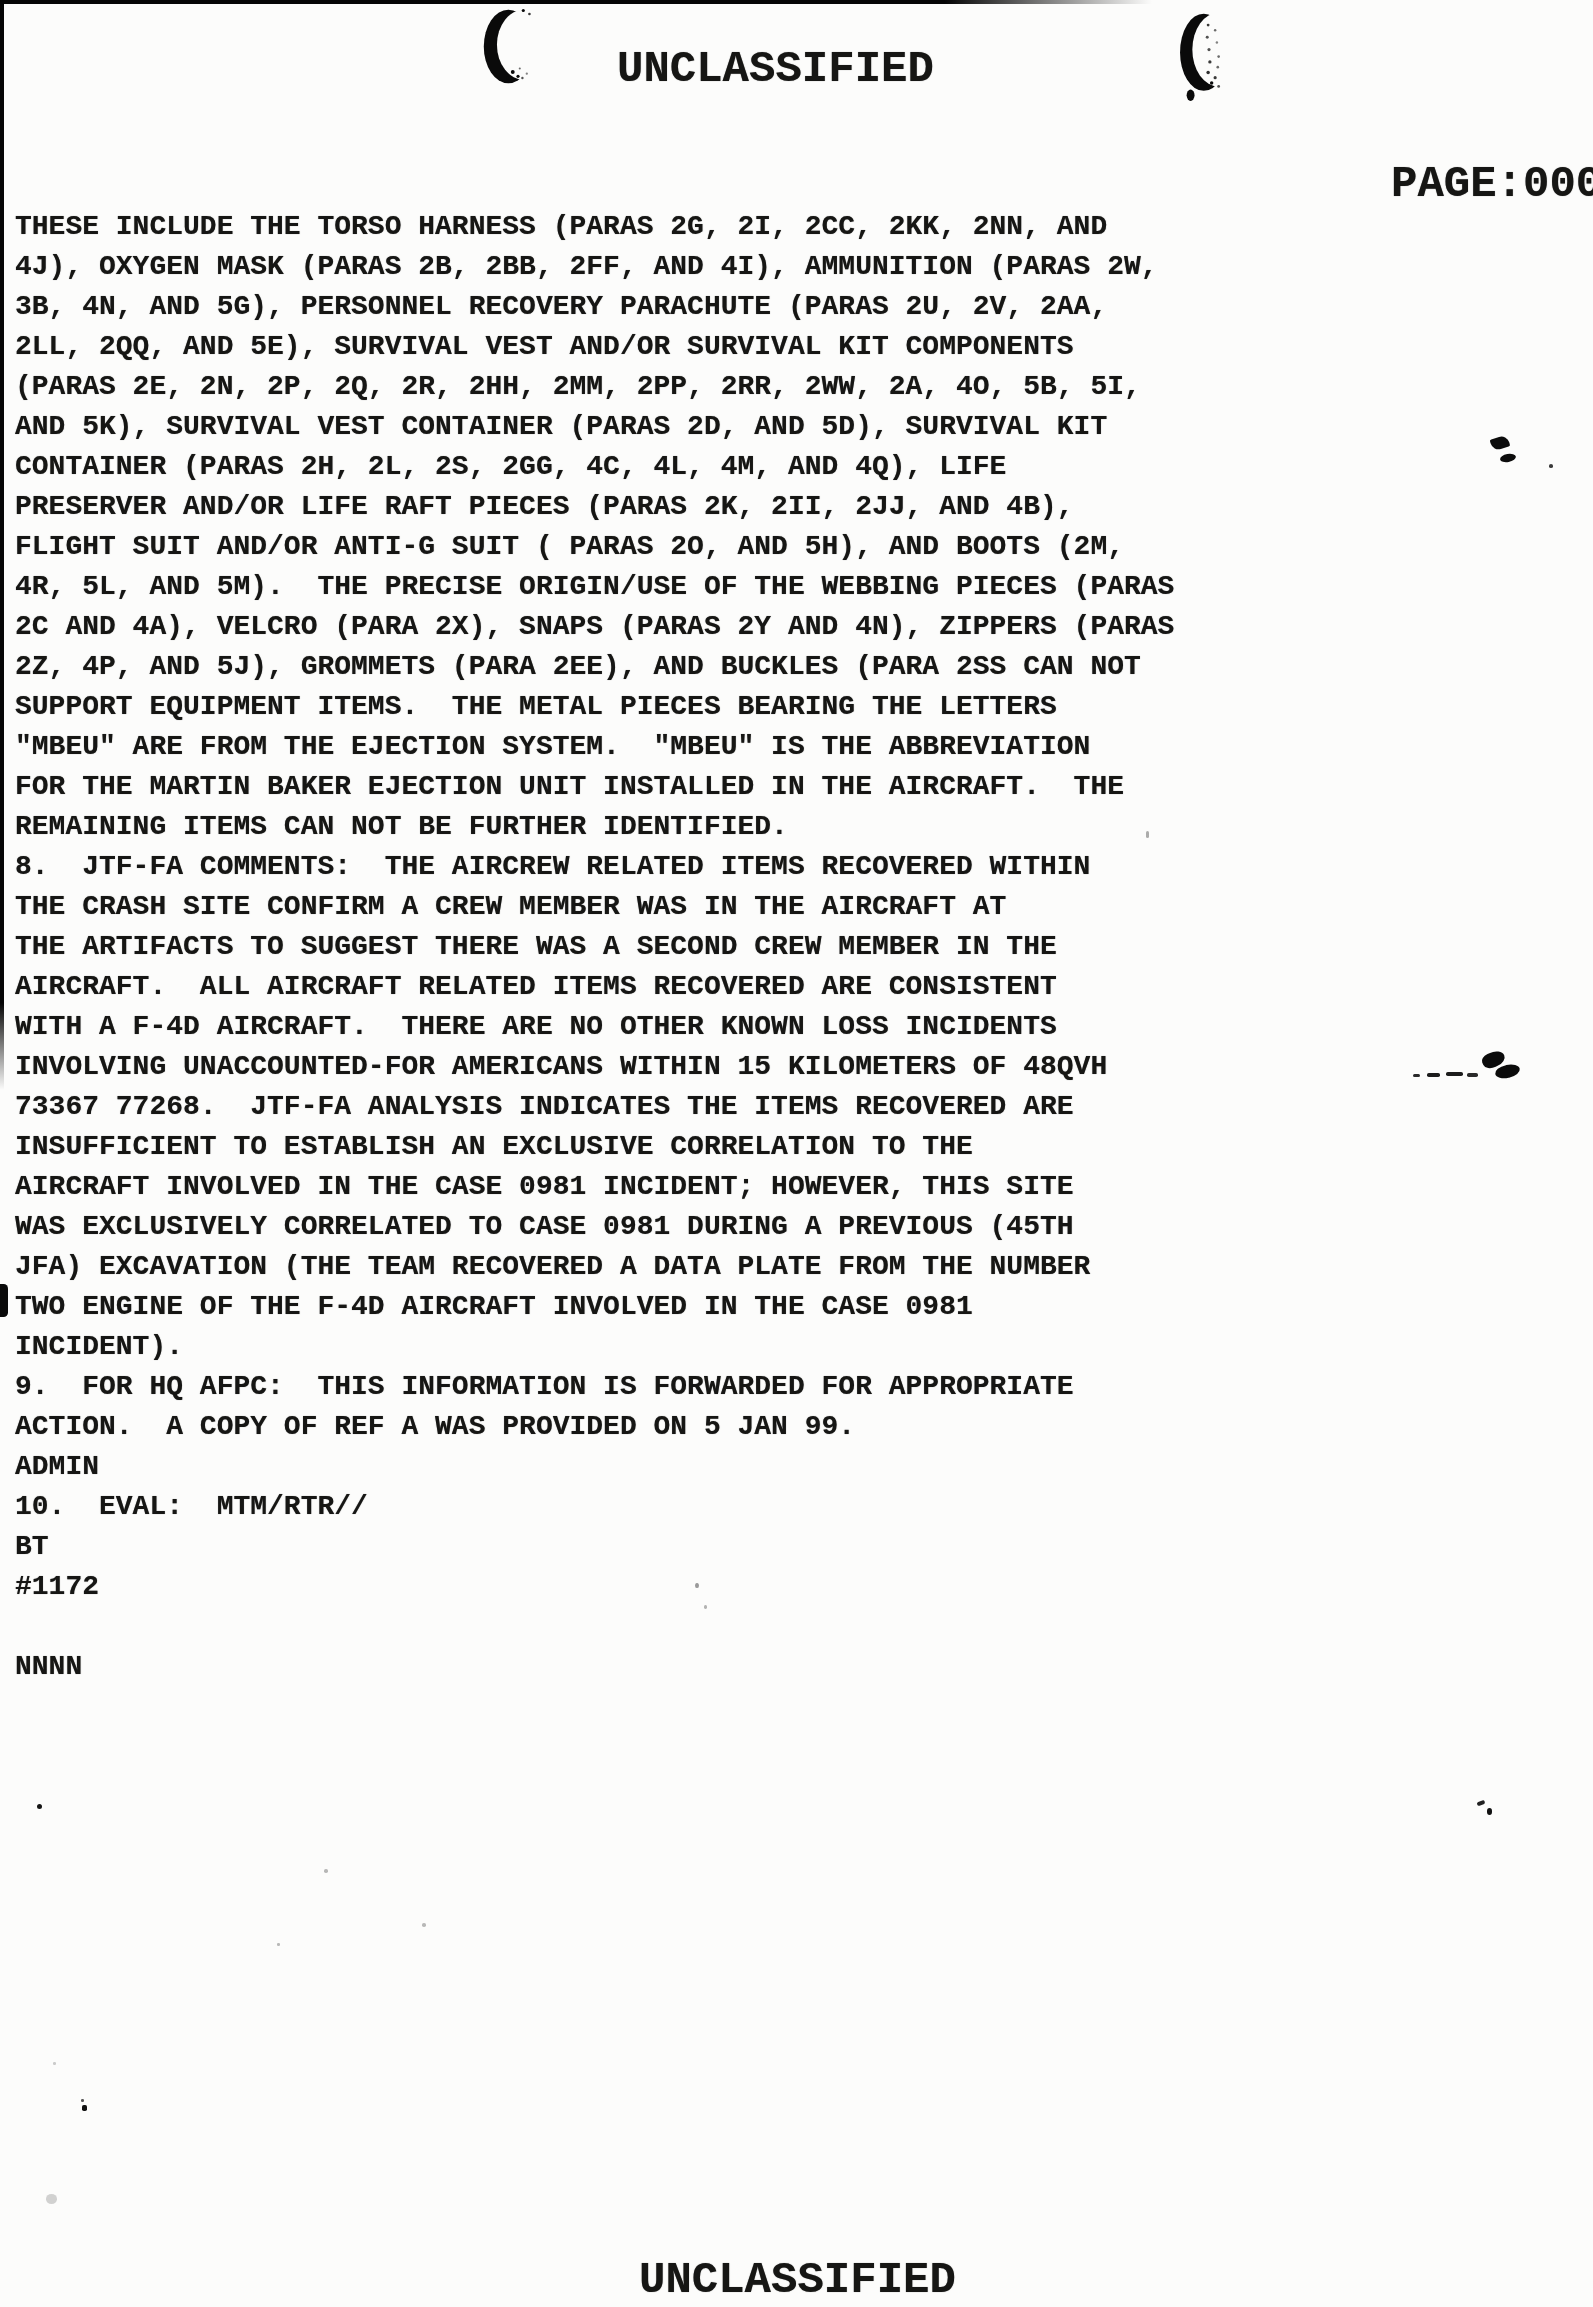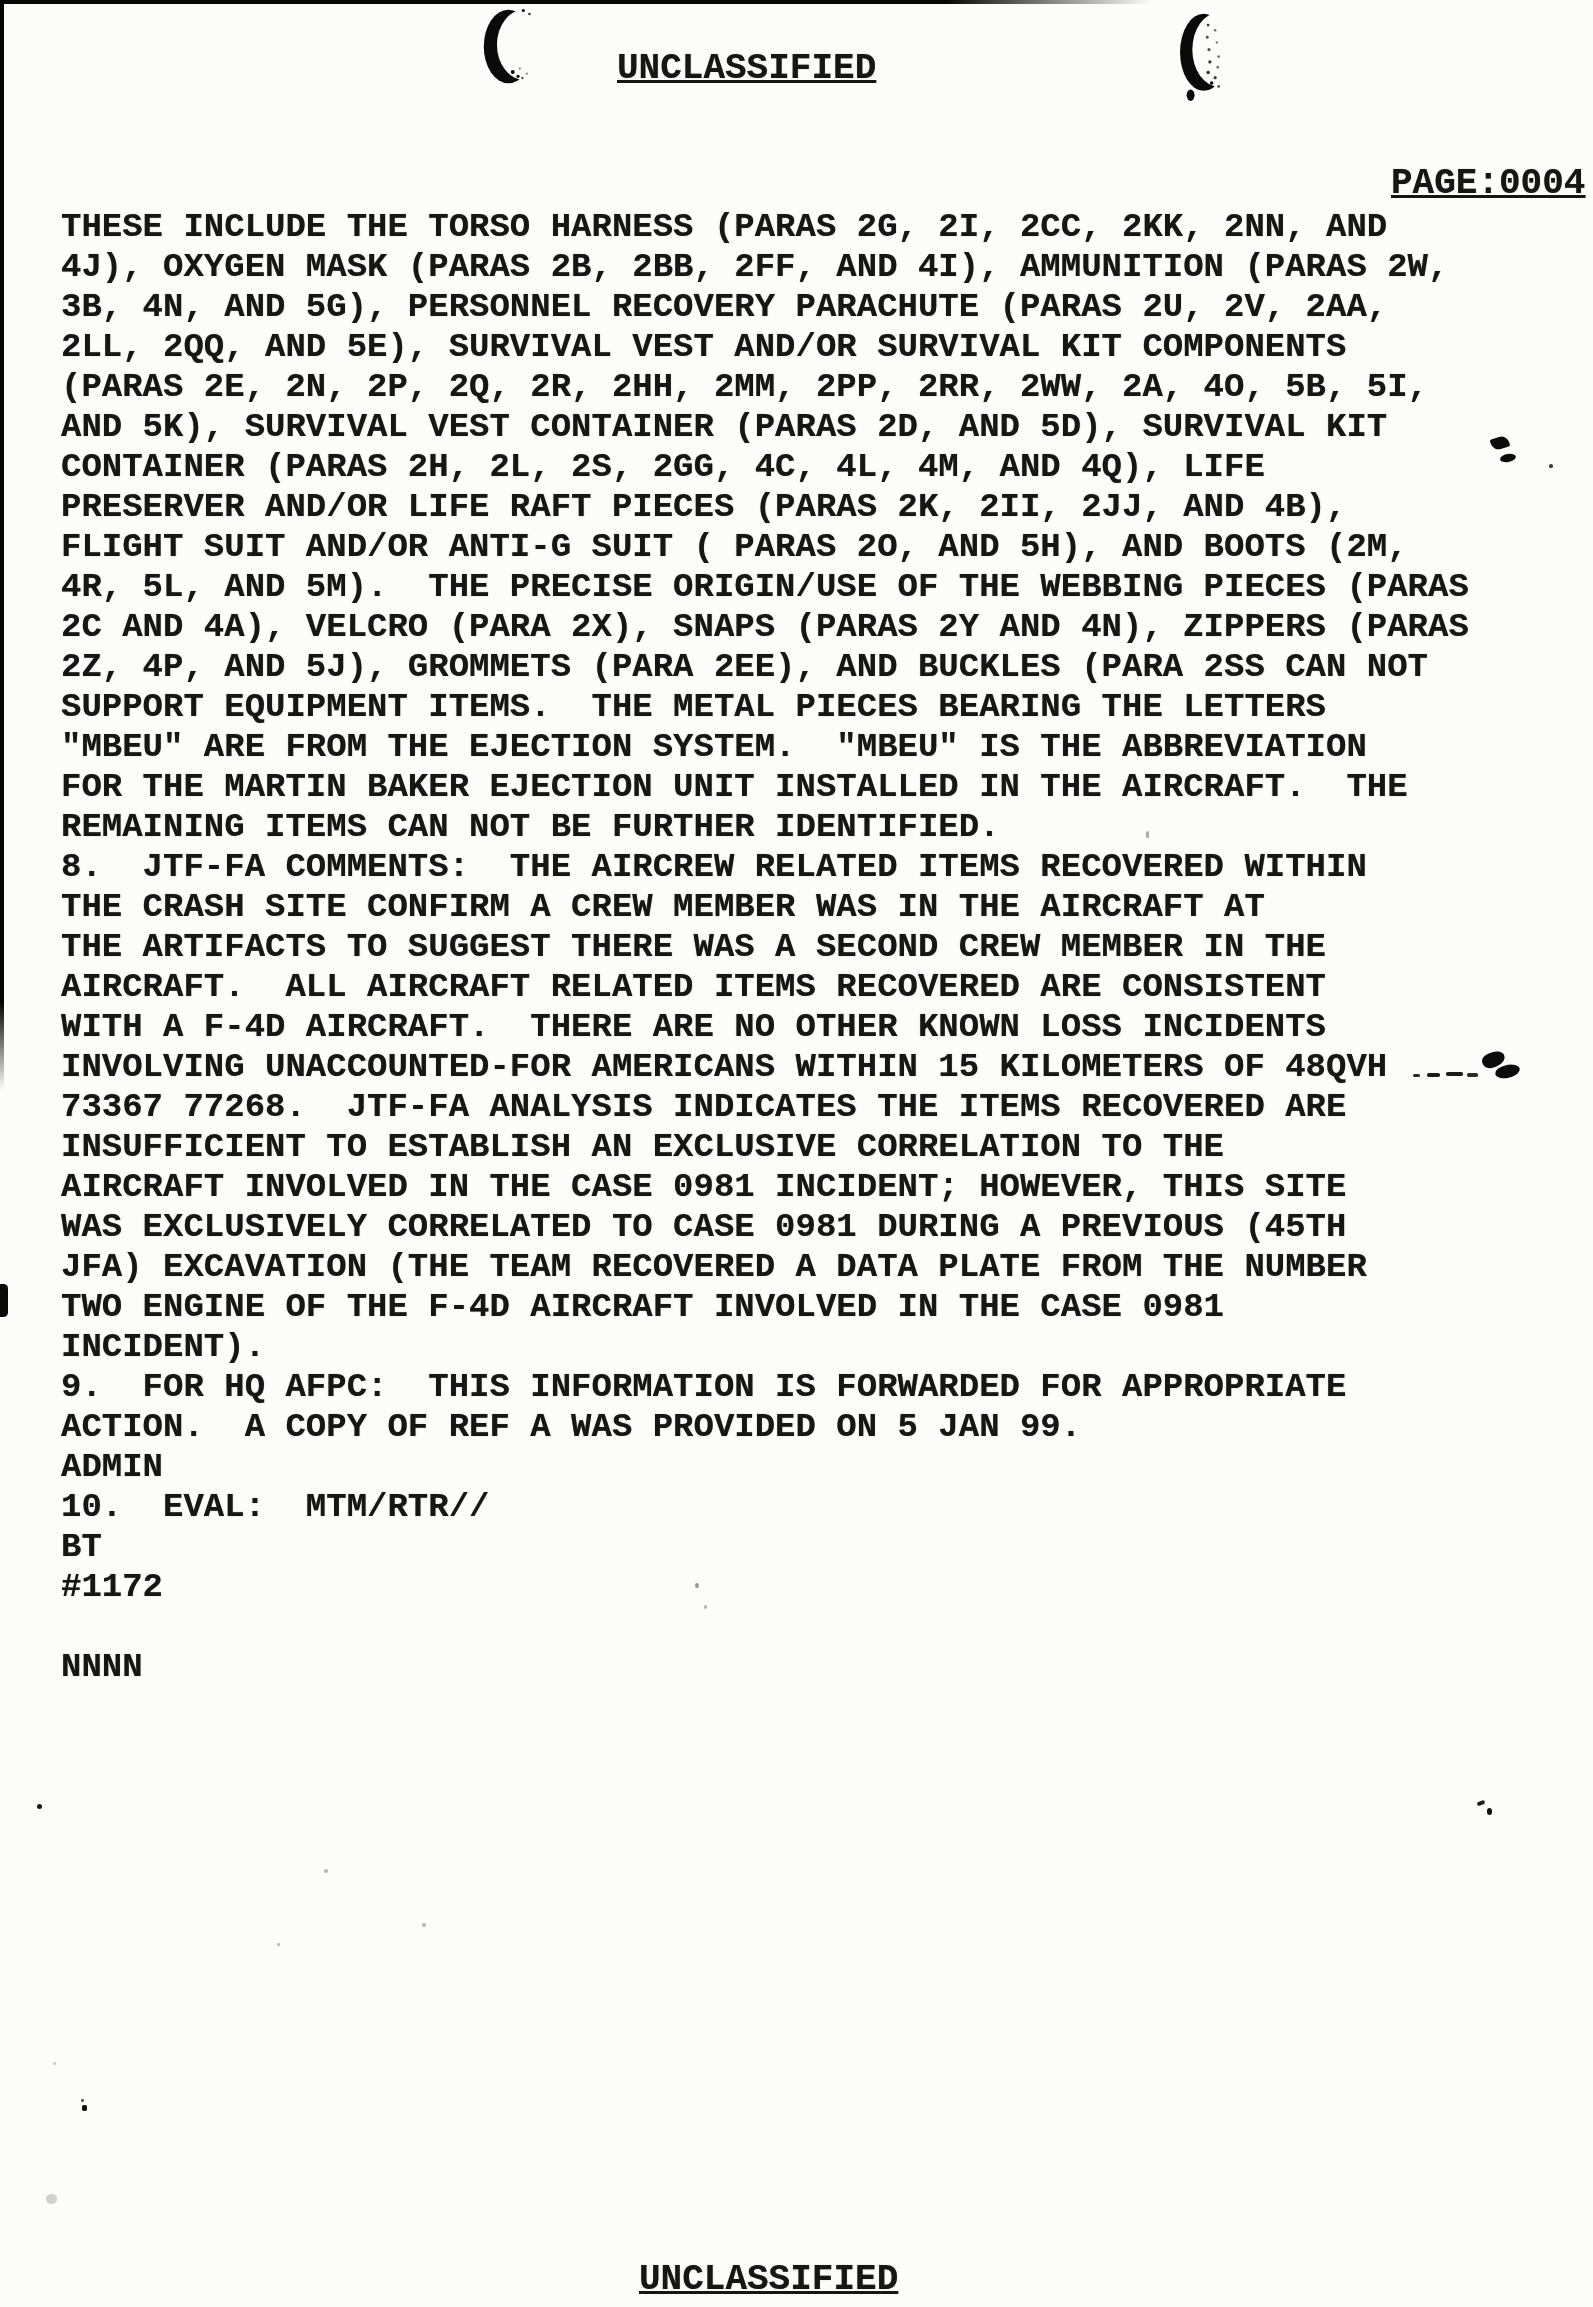--- a/index.html
+++ b/index.html
@@ -1,25 +1,25 @@
 <!DOCTYPE html>
 <html style="font-size:14px"><head>
 <meta charset="utf-8">
 <style>
   html,body{margin:0;padding:0;background:#fcfcfb;}
   .page{
     position:relative;width:1593px;height:2307px;background:#fcfcfb;overflow:hidden;
     font-family:"Liberation Mono","DejaVu Sans Mono",monospace;font-weight:700;color:#161614;
   }
-  .mono{font-size:36px;line-height:40px;white-space:pre;text-shadow:0 0 0.9px rgba(20,20,20,.55);text-decoration:underline;}
+  .mono{font-size:44px;line-height:40px;white-space:pre;text-shadow:0 0 0.9px rgba(20,20,20,.55);}
   .banner-top{position:absolute;left:617px;top:49px;}
   .page-label{position:absolute;left:1391px;top:164px;}
   .banner-bottom{position:absolute;left:639px;top:2260px;}
   .body-block{position:absolute;left:15px;top:207px;}
-  .line{white-space:pre;height:40px;line-height:40px;font-size:34px;text-shadow:0 0 0.9px rgba(20,20,20,.55);margin-left:46px;}
+  .line{white-space:pre;height:40px;line-height:40px;font-size:28px;text-shadow:0 0 0.9px rgba(20,20,20,.55);}
   .underlined{text-decoration-thickness:3.5px;text-underline-offset:6.2px;}
   .edge-top{position:absolute;left:0;top:0;width:1152px;height:3.5px;
     background:linear-gradient(to right,#050505 82%,rgba(5,5,5,0));}
   .edge-left{position:absolute;left:0;top:0;width:3.5px;height:1090px;
     background:linear-gradient(#050505 92%,rgba(5,5,5,0));}
   .margin-tick{position:absolute;left:0;top:1284px;width:8px;height:33px;background:#0a0a0a;border-radius:0 4.4px 4.4px 0;}
   .spk{position:absolute;}
   .crescent{position:absolute;}
 </style>
 </head>

